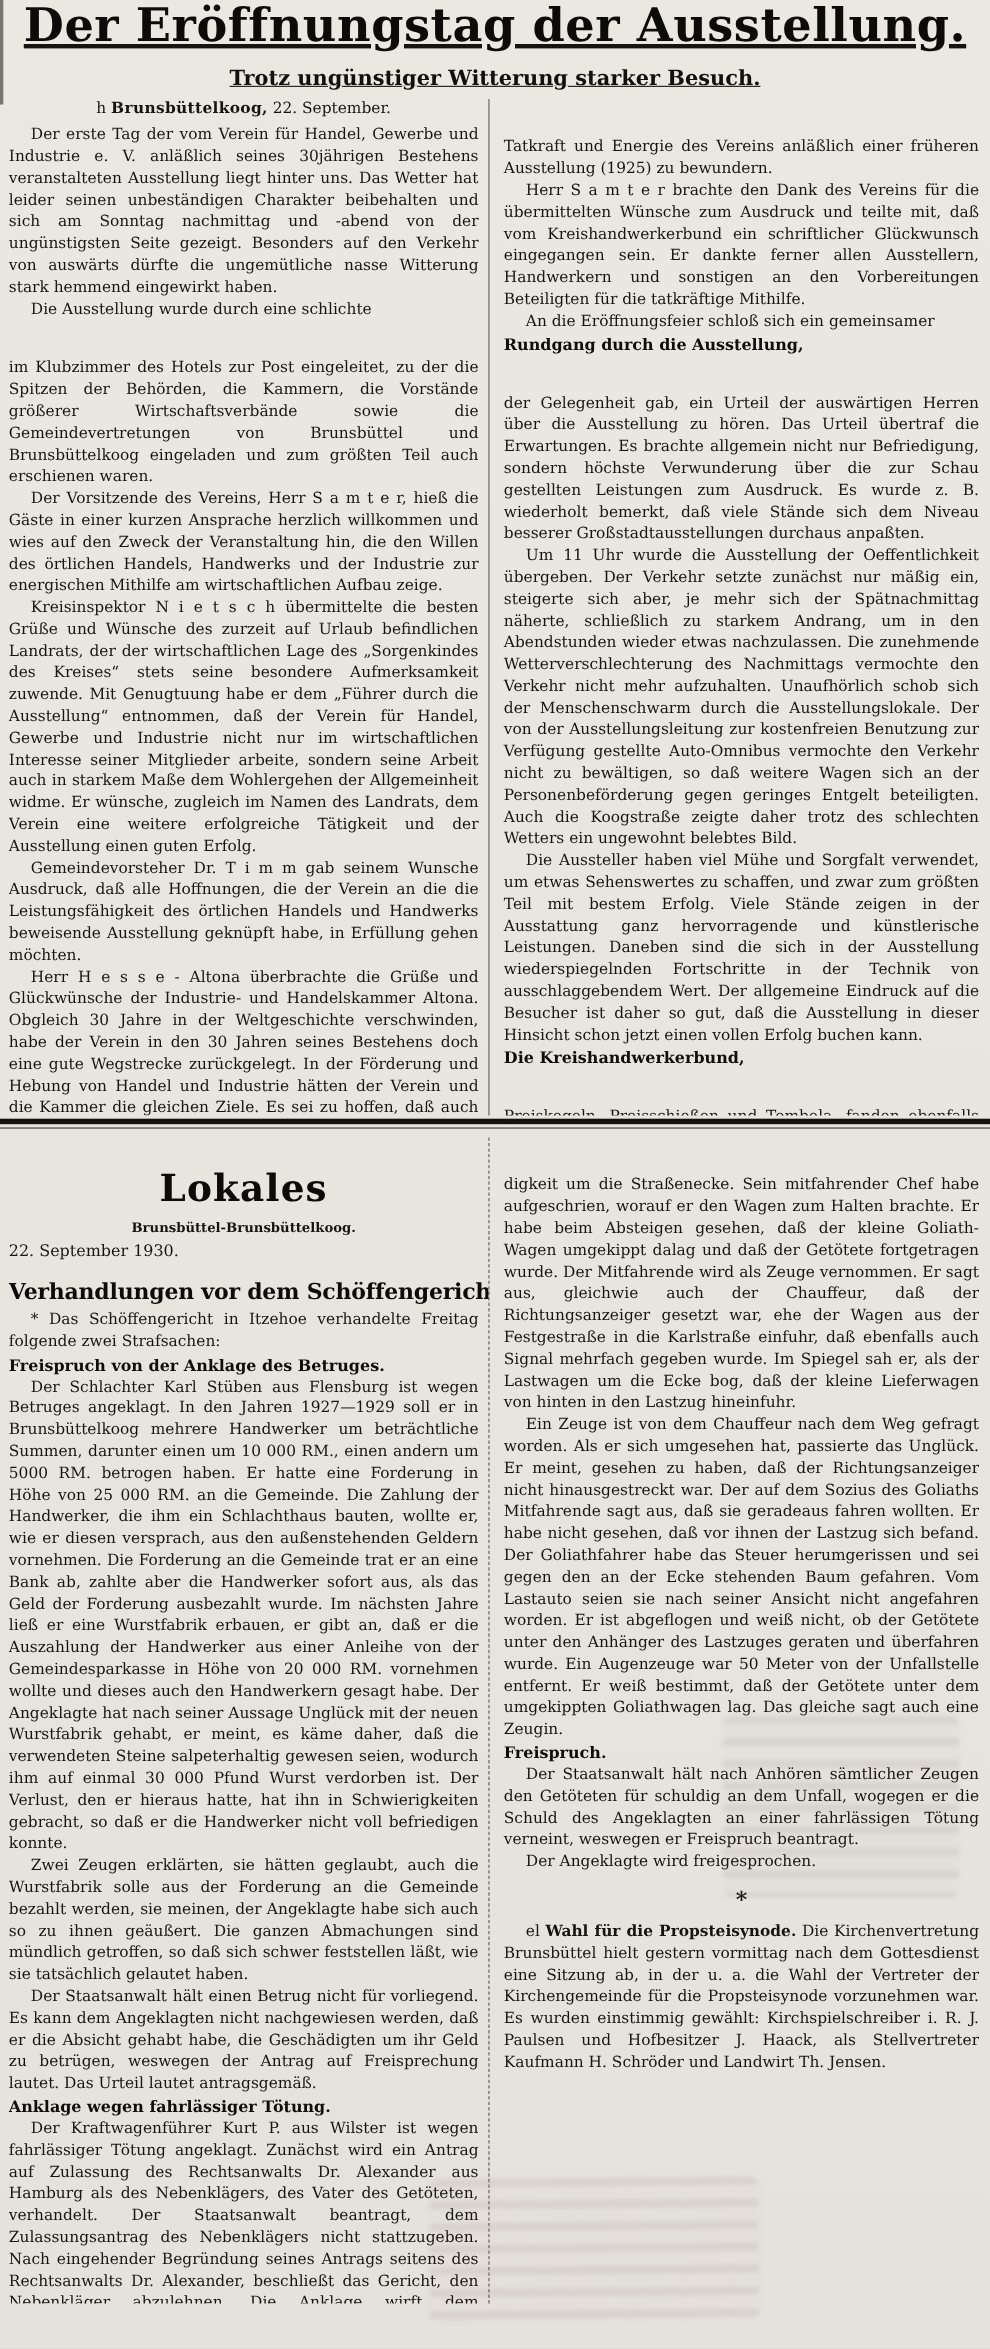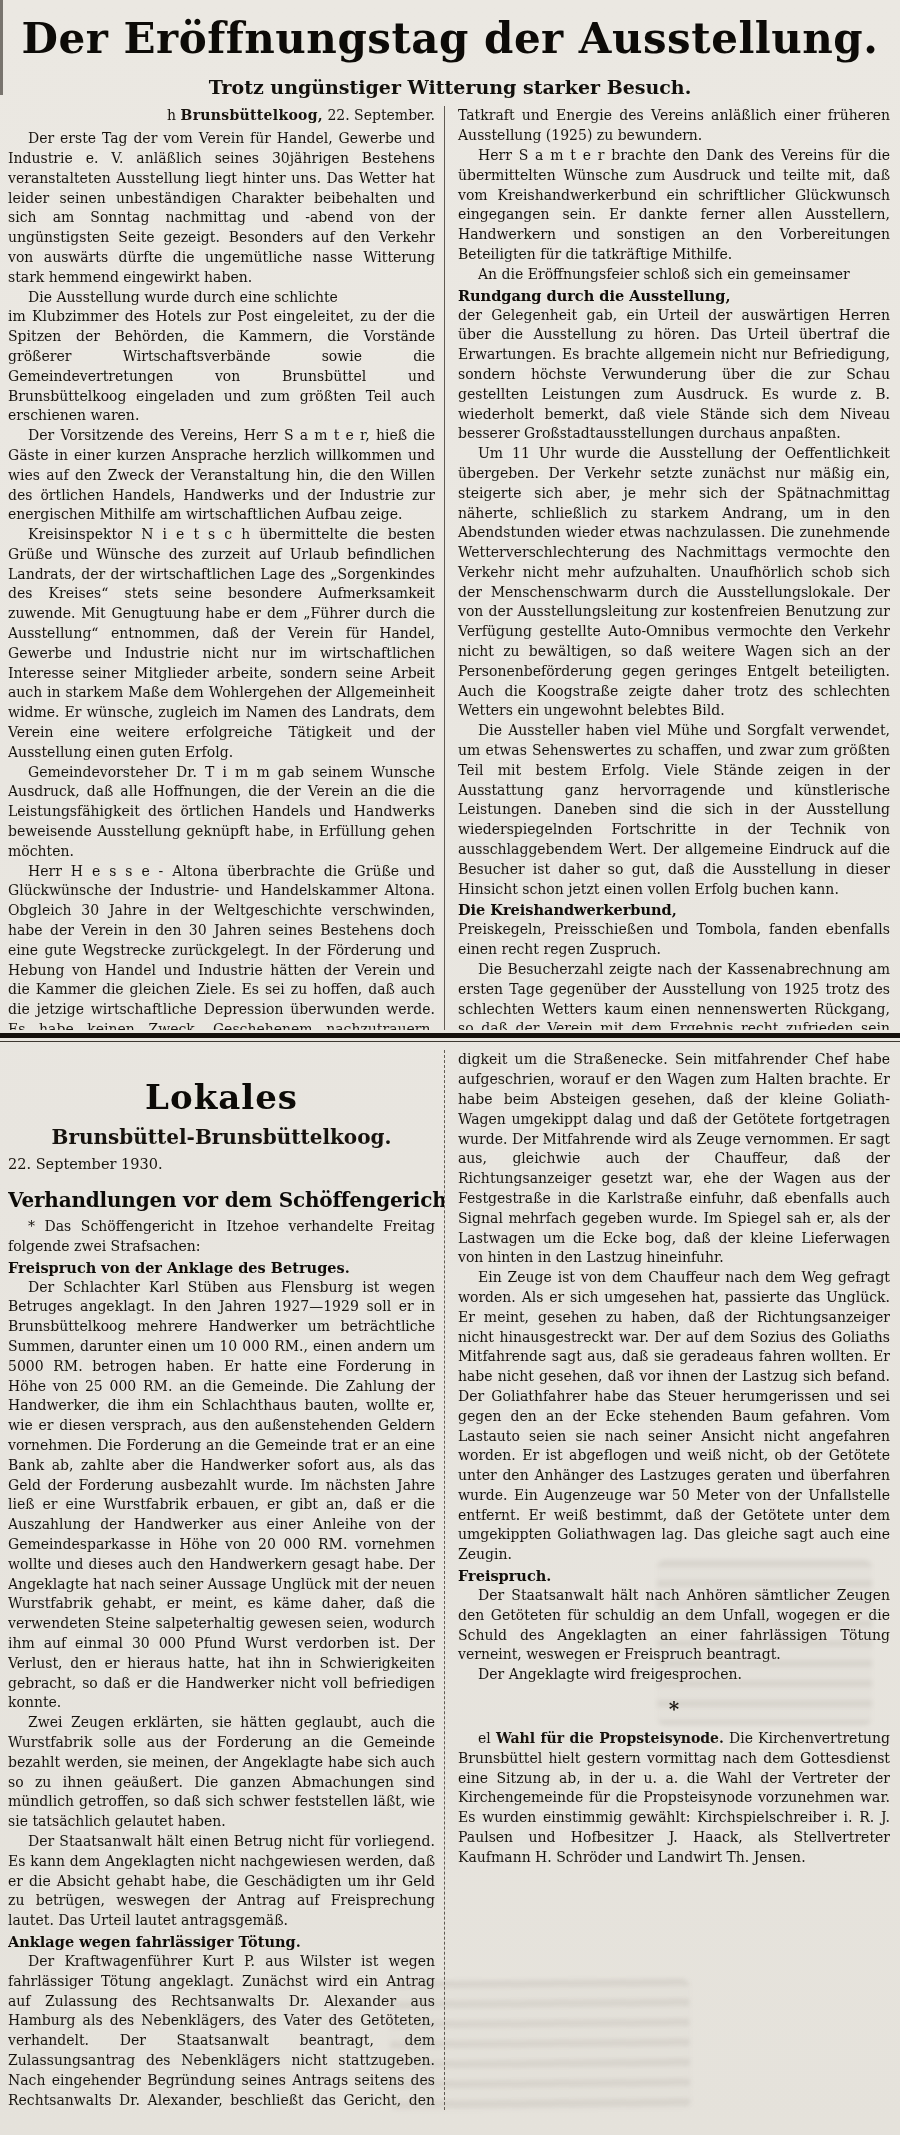--- a/index.html
+++ b/index.html
@@ -8,44 +8,44 @@
     font-family:"DejaVu Serif","Liberation Serif",serif;
     background:#dddbd6;
   }
   .page {
     position:relative; width:900px; height:2135px; overflow:hidden;
     background:linear-gradient(180deg,#ebe8e2 0%,#e8e5df 55%,#e5e2db 100%);
     color:#17130e;
   }
   .edge-mark { position:absolute; left:0; top:0; width:3px; height:95px; background:rgba(25,20,14,.55); }
 
-  .masthead { padding-top:16px; }
+  .masthead { padding-top:0;text-decoration:underline; }
   .main-title {
     margin:0; text-align:center; font-size:42px; line-height:1.08;
     font-weight:bold; letter-spacing:.5px; color:#0d0b08;
   }
   .main-subtitle { margin-top:15px; text-align:center; font-size:19px; font-weight:bold; color:#12100c; }
 
   .cols { display:flex; align-items:stretch; padding:8px 10px 0 8px; box-sizing:border-box; }
   .top-cols { height:932px; }
   .bottom-cols { height:1068px; }
   .left-col { flex:0 0 436px; width:436px; overflow:hidden; padding-right:9px; box-sizing:border-box; }
   .right-col { flex:1; overflow:hidden; border-left:1px solid rgba(42,34,25,.72); padding-left:13px; }
   .bottom-cols .right-col { border-left-style:dashed; }
 
   .section-divider { margin:3px 0 0 0; border-top:5px solid #15110d; border-bottom:1px solid rgba(30,25,18,.85); height:3px; }
 
   .para { margin:0; font-size:14px; line-height:19.8px; text-align:justify; text-indent:20px; hyphens:auto; }
-  .noind { text-indent:0; }
+  .noind { text-indent:0;margin-top:34px; }
   .subhead { font-size:14.5px; line-height:21px; font-weight:bold; text-align:left; color:#100d09; }
-  .dateline { text-align:right; text-indent:0; margin-bottom:3px; }
+  .dateline { text-align:center; text-indent:0; margin-bottom:3px; }
   .dateline b { letter-spacing:.3px; }
 
   .lokales-head { margin-top:30px; text-align:center; font-size:34px; line-height:1.05; font-weight:bold; letter-spacing:1px; color:#0d0b08; }
-  .lokales-sub  { text-align:center; font-size:20px; font-weight:bold; margin-top:9px; }
+  .lokales-sub  { text-align:center; font-size:12px; font-weight:bold; margin-top:9px; }
   .lokales-date { text-align:left; font-size:14.5px; margin-top:7px; }
   .court-headline { text-align:center; font-size:20px; font-weight:bold; white-space:nowrap; letter-spacing:-.2px; margin:16px 0 5px 0; color:#0d0b08; }
   .star-sep { text-align:center; font-size:20px; font-weight:bold; padding:12px 0 8px 0; }
 
   .ghost {
     position:absolute; pointer-events:none; filter:blur(2px); border-radius:8px;
     background:repeating-linear-gradient(180deg, rgba(112,105,95,.12) 0 7px, rgba(112,105,95,.02) 7px 20px);
   }
   .ghost-a { right:28px; top:1560px; width:215px; height:165px; }
   .ghost-b { right:210px; top:1980px; width:300px; height:130px; transform:rotate(-.5deg); }

